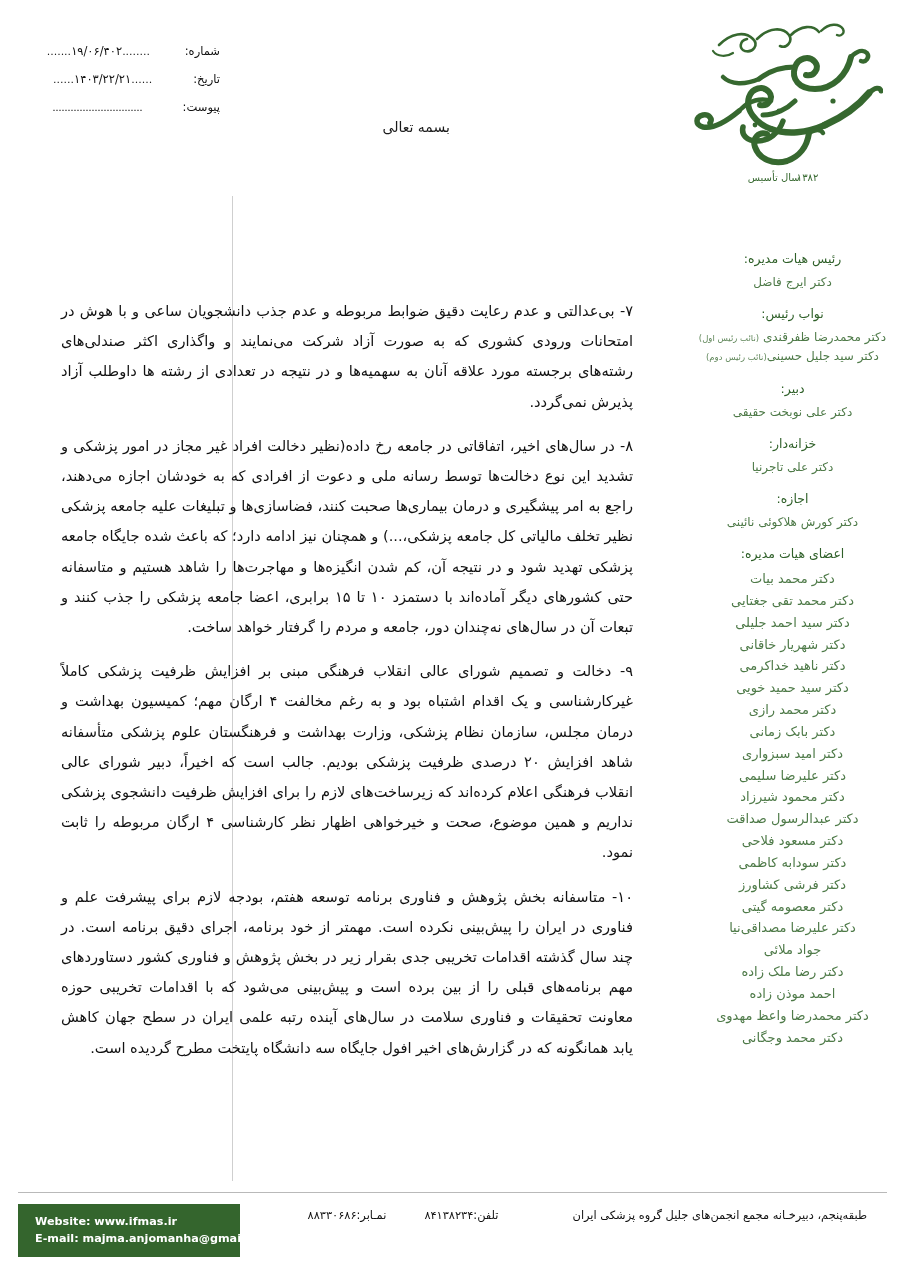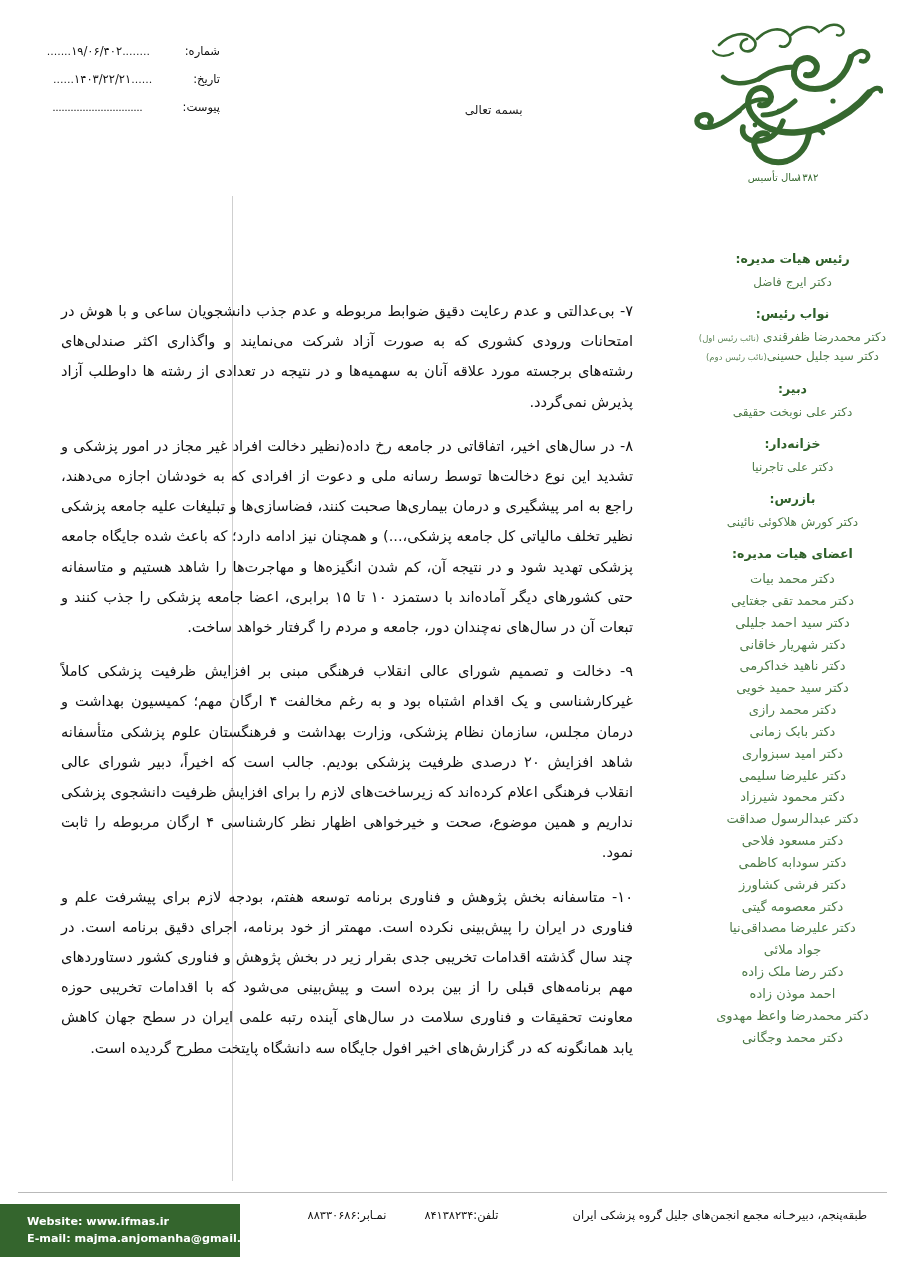--- a/index.html
+++ b/index.html
@@ -69,24 +69,24 @@
   .meta-value {
     font-size: 11.5px;
     color: #111;
     letter-spacing: 0.3px;
   }
 
   .besmeh {
     position: absolute;
     top: 103px;
     left: 0; right: 0;
-    margin: 0 auto;
+    margin: 16px auto;
     width: 140px;
-    text-align: right;
-    font-size: 12px;
+    text-align: left;
+    font-size: 14px;
     color: #1a1a1a;
     direction: rtl;
   }
 
   
   .logo-wrap {
     position: absolute;
     top: 5px;
     right: 22px;
     width: 200px;
@@ -110,21 +110,21 @@
     position: absolute;
     top: 196px;
     right: 672px;
     width: 1px;
     height: 985px;
     background: #cfcfcf;
   }
   .sb-group { margin-bottom: 13px; }
   .sb-title {
     font-size: 12.5px;
-    font-weight: bold;
+    font-weight: normal;
     color: #2f6029;
     margin-bottom: 4px;
     line-height: 1.5;
   }
   .sb-name {
     font-size: 12px;
     color: #4e7a48;
     line-height: 1.62;
     white-space: nowrap;
   }
@@ -193,24 +193,24 @@
   }
   .fa-seg { }
   .fa-gap-1 { display:inline-block; width: 74px; }
   .fa-gap-2 { display:inline-block; width: 38px; }
 
   .footer-green {
     position: absolute;
     top: 4px;
     right: 665px;
     left: 18px;
-    width: 241px;
+    width: 222px;
     background: #34652d;
     color: #ffffff;
-    padding: 9px 11px 10px 28px;
+    padding: 9px 11px 10px 17px;
     box-sizing: border-box;
     direction: ltr;
     text-align: left;
     font-size: 11.2px;
     line-height: 1.52;
     font-weight: bold;
   }
   .fg-line { white-space: nowrap; }
 </style>
 </head>
@@ -304,21 +304,21 @@
       <div class="sb-title">دبیر:</div>
       <div class="sb-name">دکتر علی نوبخت حقیقی</div>
     </div>
 
     <div class="sb-group">
       <div class="sb-title">خزانه‌دار:</div>
       <div class="sb-name">دکتر علی تاجرنیا</div>
     </div>
 
     <div class="sb-group">
-      <div class="sb-title">بازرس:</div>
+      <div class="sb-title">اجازه:</div>
       <div class="sb-name">دکتر کورش هلاکوئی نائینی</div>
     </div>
 
     <div class="sb-group sb-members">
       <div class="sb-title">اعضای هیات مدیره:</div>
       <div class="sb-name">دکتر محمد بیات</div>
       <div class="sb-name">دکتر محمد تقی جغتایی</div>
       <div class="sb-name">دکتر سید احمد جلیلی</div>
       <div class="sb-name">دکتر شهریار خاقانی</div>
       <div class="sb-name">دکتر ناهید خداکرمی</div>

